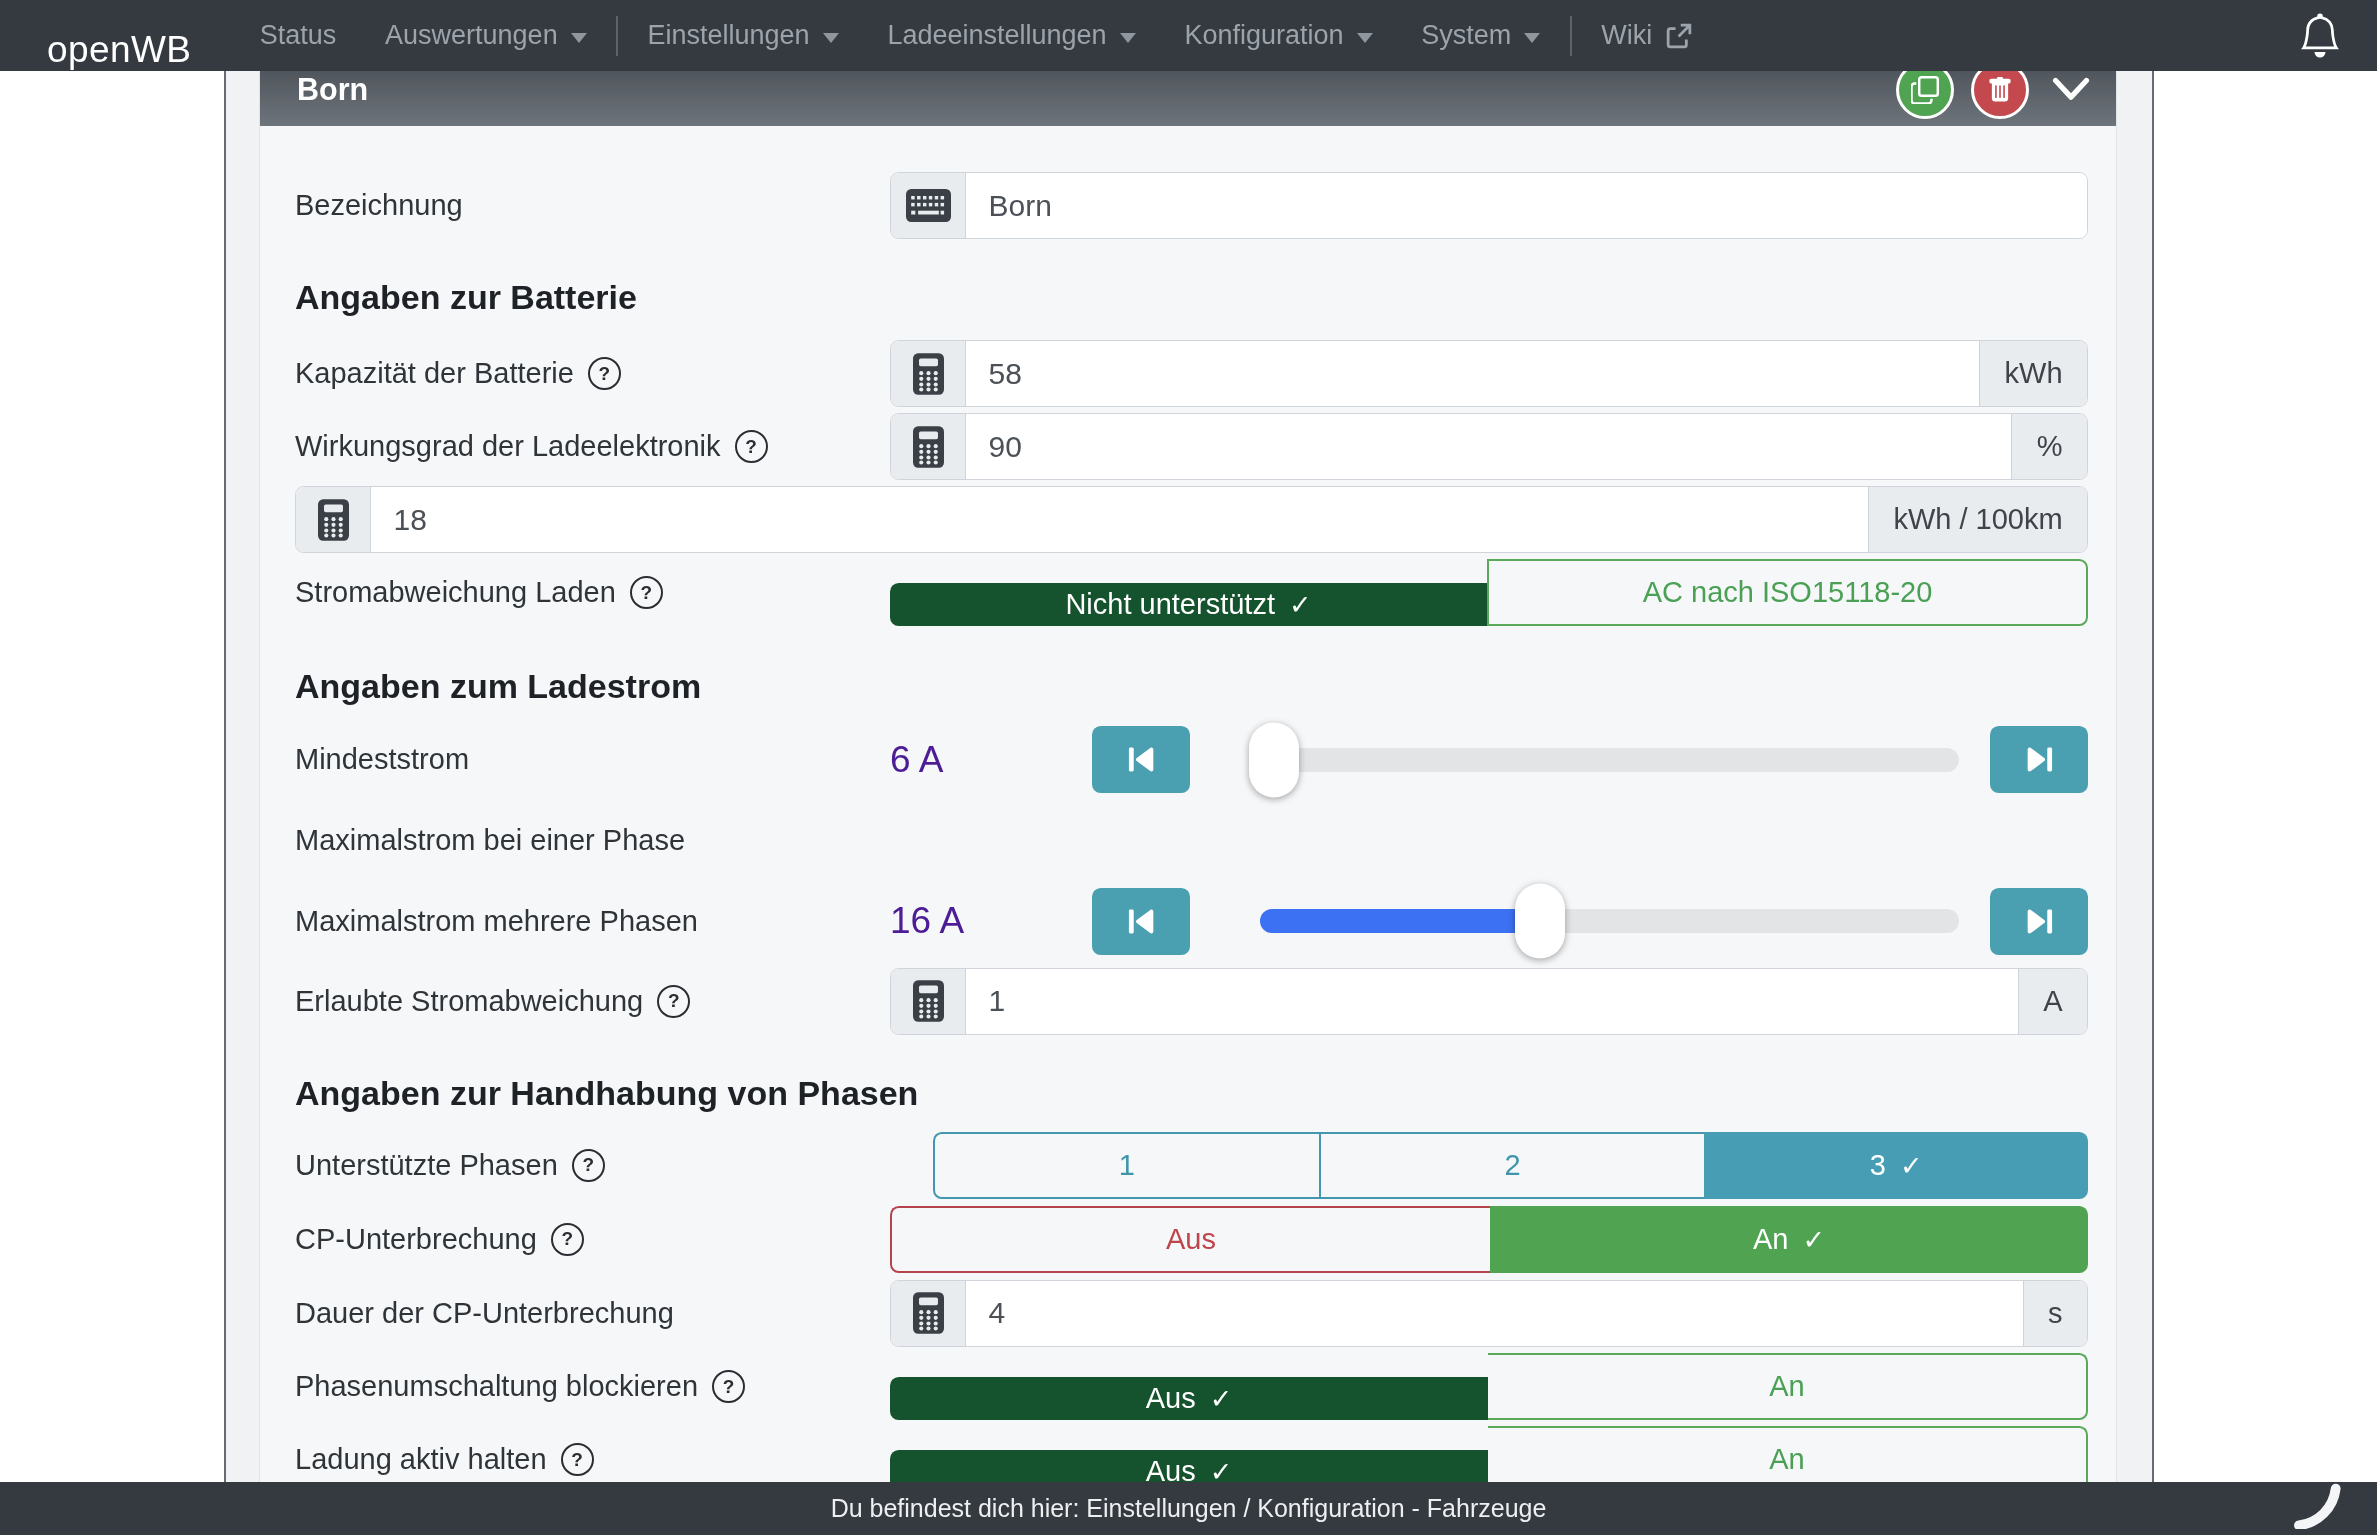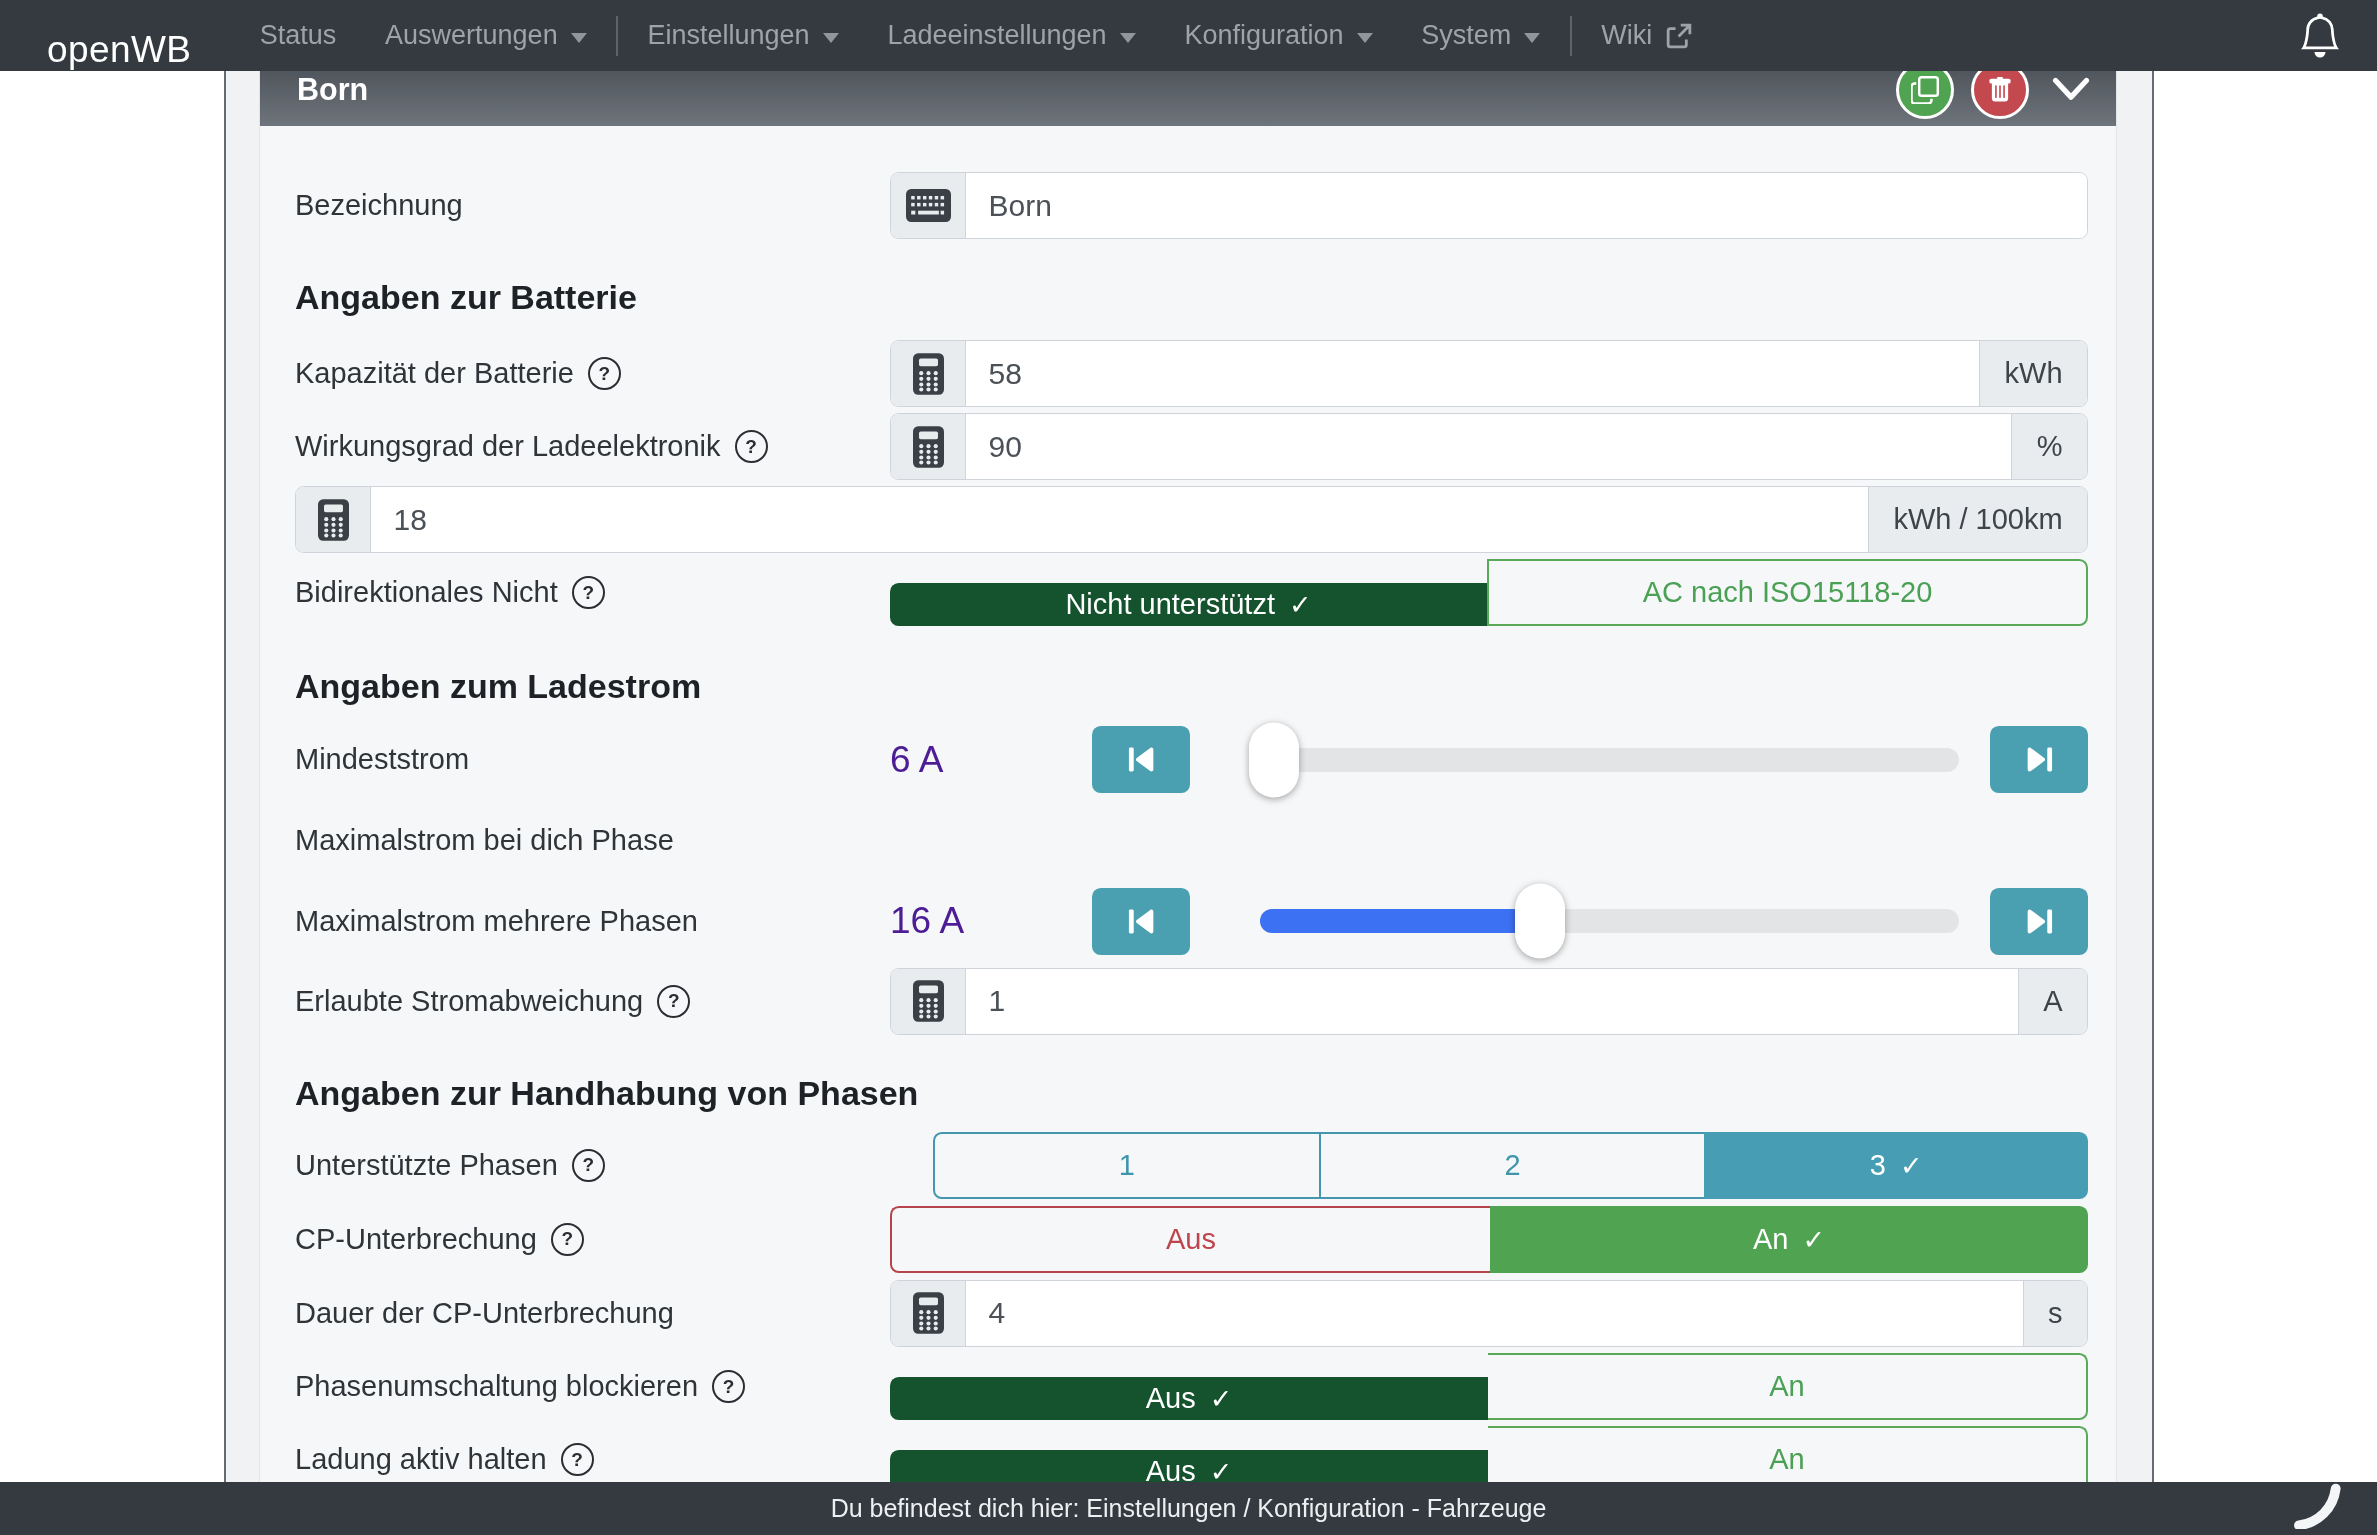--- a/index.html
+++ b/index.html
@@ -288,21 +288,21 @@
               </svg>
             </div>
             <div class="ival">18</div>
             <div class="unit">kWh / 100km</div>
           </div>
         </div>
       </div>
 
       <div class="form-row">
         <div class="row-label">
-          <span>Bidirektionales Nicht</span>
+          <span>Stromabweichung Laden</span>
           <span class="help">?</span>
         </div>
         <div class="row-control">
           <div class="seg">
             <div class="seg-btn seg-red-filled rad-l">
               <span>Nicht unterstützt</span>
               <span class="check">✓</span>
             </div>
             <div class="seg-btn seg-green-outline rad-r">
               <span>AC nach ISO15118-20</span>
@@ -335,21 +335,21 @@
             <svg width="37" height="37" viewBox="0 0 20 20" fill="#ffffff">
               <rect x="14.2" y="3.5" width="2.6" height="13" rx="0.8"></rect>
               <path d="M3.6 4.6v10.8c0 .86.97 1.36 1.67.86l7.3-5.4a1.06 1.06 0 0 0 0-1.72l-7.3-5.4c-.7-.5-1.67 0-1.67.88z"></path>
             </svg>
           </div>
         </div>
       </div>
 
       <div class="form-row" style="margin-bottom:14px;margin-top:7px;">
         <div class="row-label">
-          <span>Maximalstrom bei dich Phase</span>
+          <span>Maximalstrom bei einer Phase</span>
         </div>
       </div>
 
       <div class="form-row" style="margin-bottom:13px;">
         <div class="row-label">
           <span>Maximalstrom mehrere Phasen</span>
         </div>
         <div class="row-control" style="align-items:center;">
           <div class="slider-value">16 A</div>
           <div class="skip-btn">

